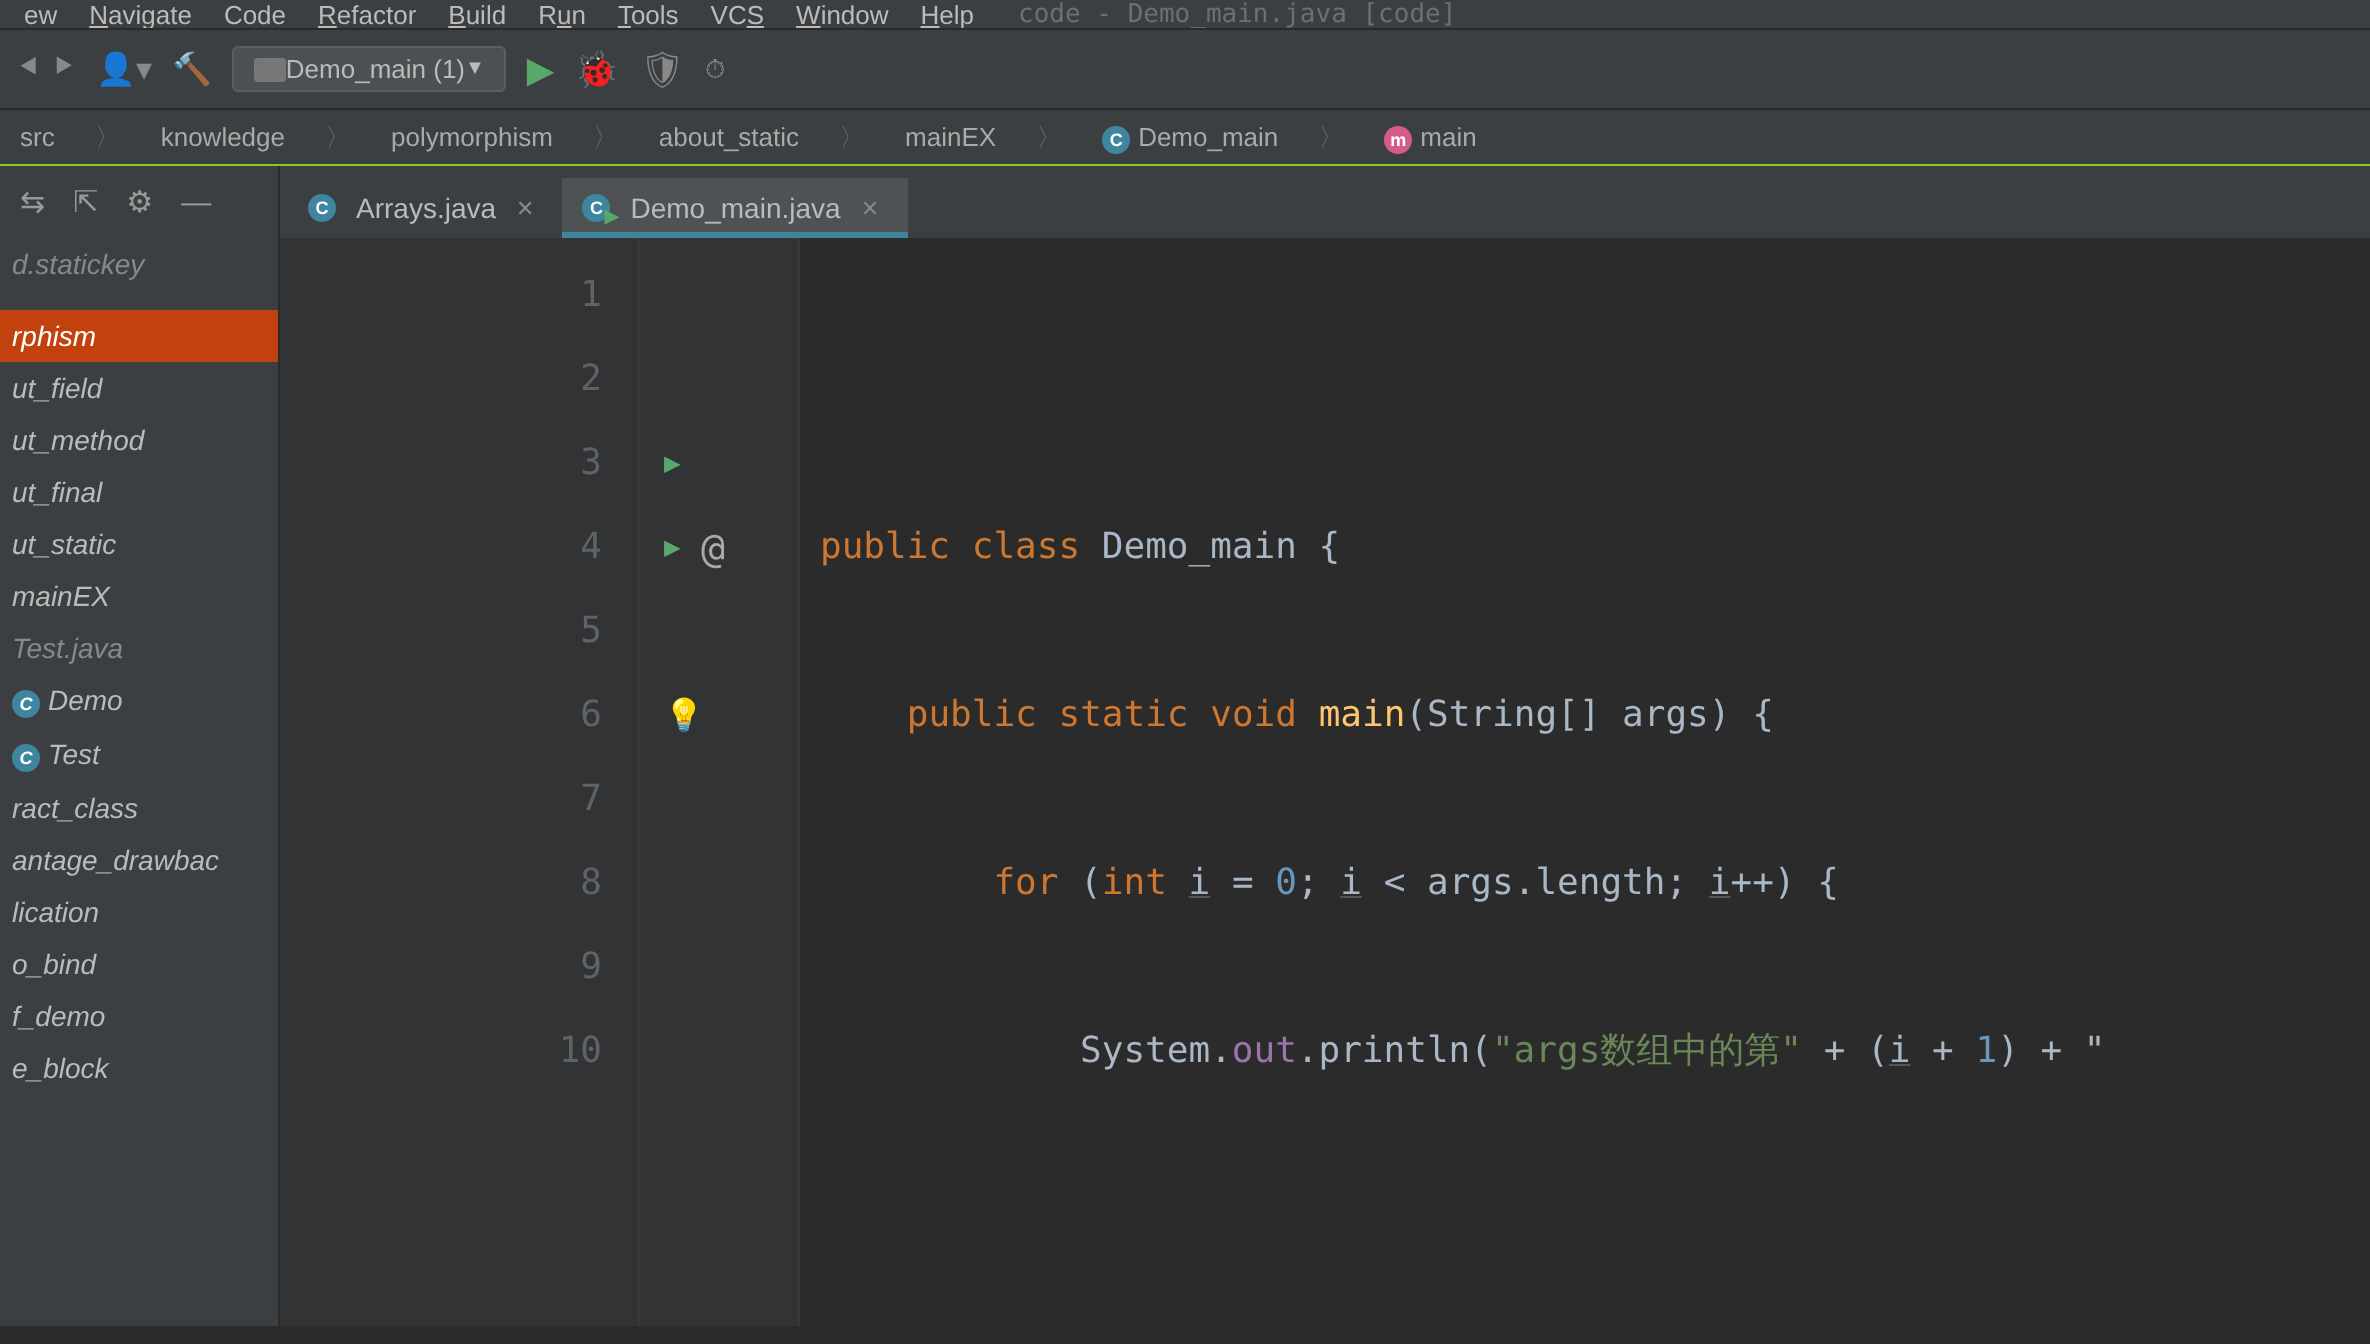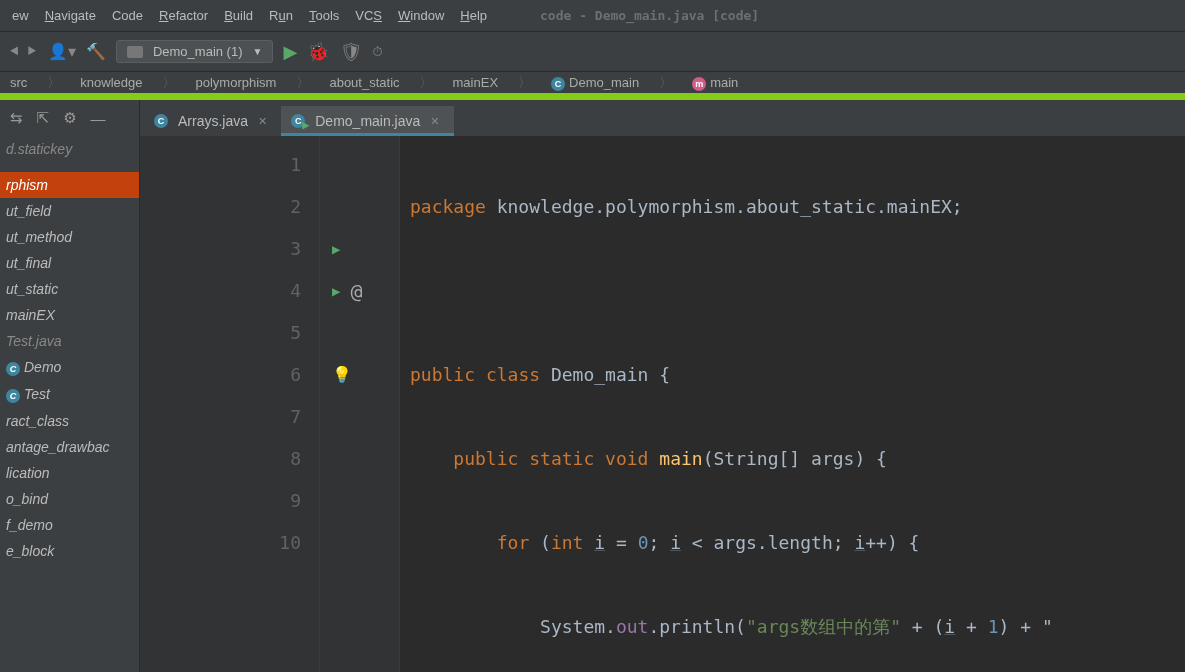--- a/index.html
+++ b/index.html
@@ -5,75 +5,74 @@
 * { margin: 0; padding: 0; box-sizing: border-box; }
 body {
   width: 1185px; height: 672px;
   background: #2b2b2b;
   font-family: "Segoe UI", Arial, sans-serif;
   color: #bbbbbb;
   overflow: hidden;
   font-size: 13px;
 }
 .menubar {
-  height: 32px;
+  height: 15px;
   display: flex;
   align-items: center;
   padding: 0 4px;
   background: #3c3f41;
   border-bottom: 1px solid #2a2a2a;
   overflow: hidden;
 }
 .menubar .menu-item {
   padding: 2px 8px;
   cursor: pointer;
   color: #bbbbbb;
 }
 .menubar .menu-item .ul { text-decoration: underline; }
 .menubar .title {
-  margin-left: 45px;
+  margin-left: 14px;
   color: #6a7075;
   font-family: "Consolas", monospace;
-  font-weight: bold;
 }
 .toolbar {
   height: 40px;
   background: #3c3f41;
   border-bottom: 1px solid #2a2a2a;
   display: flex;
   align-items: center;
   padding: 0 8px;
   gap: 10px;
 }
 .toolbar .arrows {
   font-size: 16px; color: #888; display: flex; gap: 4px;
 }
 .run-config {
   background: #4c5052;
   border: 1px solid #5a5e60;
   border-radius: 3px;
   padding: 3px 10px;
-  display: flex; align-items: center; gap: 10px;
+  display: flex; align-items: center; 
   color: #bbbbbb;
 }
 .run-config .cfg-icon {
   width: 16px; height: 12px;
   background: linear-gradient(#777,#777);
   border-radius: 2px;
 }
 .tri-down { font-size: 10px; color: #bbbbbb; }
 .icon-run { color: #59a869; font-size: 18px; }
 .icon-debug { color: #59a869; font-size: 18px; }
 .icon-shield { color: #888; font-size: 18px; }
 .icon-hammer { color: #59a869; font-size: 16px; }
 .icon-user { color: #888; font-size: 16px; }
 .breadcrumbs {
   height: 28px;
   background: #3c3f41;
-  border-bottom: 7px solid #84cc16;
+  border-bottom: 1px solid #84cc16;
   display: flex;
   align-items: center;
   padding: 0 6px;
   gap: 16px;
   color: #aaaaaa;
   font-size: 13px;
 }
 .breadcrumbs .crumb { padding: 0 4px; cursor: pointer; }
 .breadcrumbs .sep { color: #666; }
 .c-icon {
@@ -329,21 +328,20 @@
         <div class="ln"></div>
         <div class="ln">
             <span class="bulb">💡</span>
           </div>
         <div class="ln"></div>
           <div class="ln"></div>
           <div class="ln"></div>
           <div class="ln"></div>
       </div>
       <div class="codelines">
-<div class="lnrow"><span class="kw">package</span><span> knowledge.polymorphism.about_static.mainEX;</span></div>
 <div class="lnrow"></div>
 <div class="lnrow"><span class="kw">public</span> <span class="kw">class</span> <span class="cls">Demo_main</span><span> {</span></div>
 <div class="lnrow">    <span class="kw">public</span> <span class="kw">static</span> <span class="kw">void</span> <span class="mth">main</span><span>(String[] args) {</span></div>
 <div class="lnrow">        <span class="kw">for</span><span> (</span><span class="kw">int</span> <span class="var-u">i</span><span> = </span><span class="num">0</span><span>; </span><span class="var-u">i</span><span> &lt; args.length; </span><span class="var-u">i</span><span>++) {</span></div>
 <div class="lnrow">            <span>System.</span><span class="fld">out</span><span>.println(</span><span class="str">"args数组中的第"</span><span> + (</span><span class="var-u">i</span><span> + </span><span class="num">1</span><span>) + "</span></div>
 
 
 
 
       </div>

